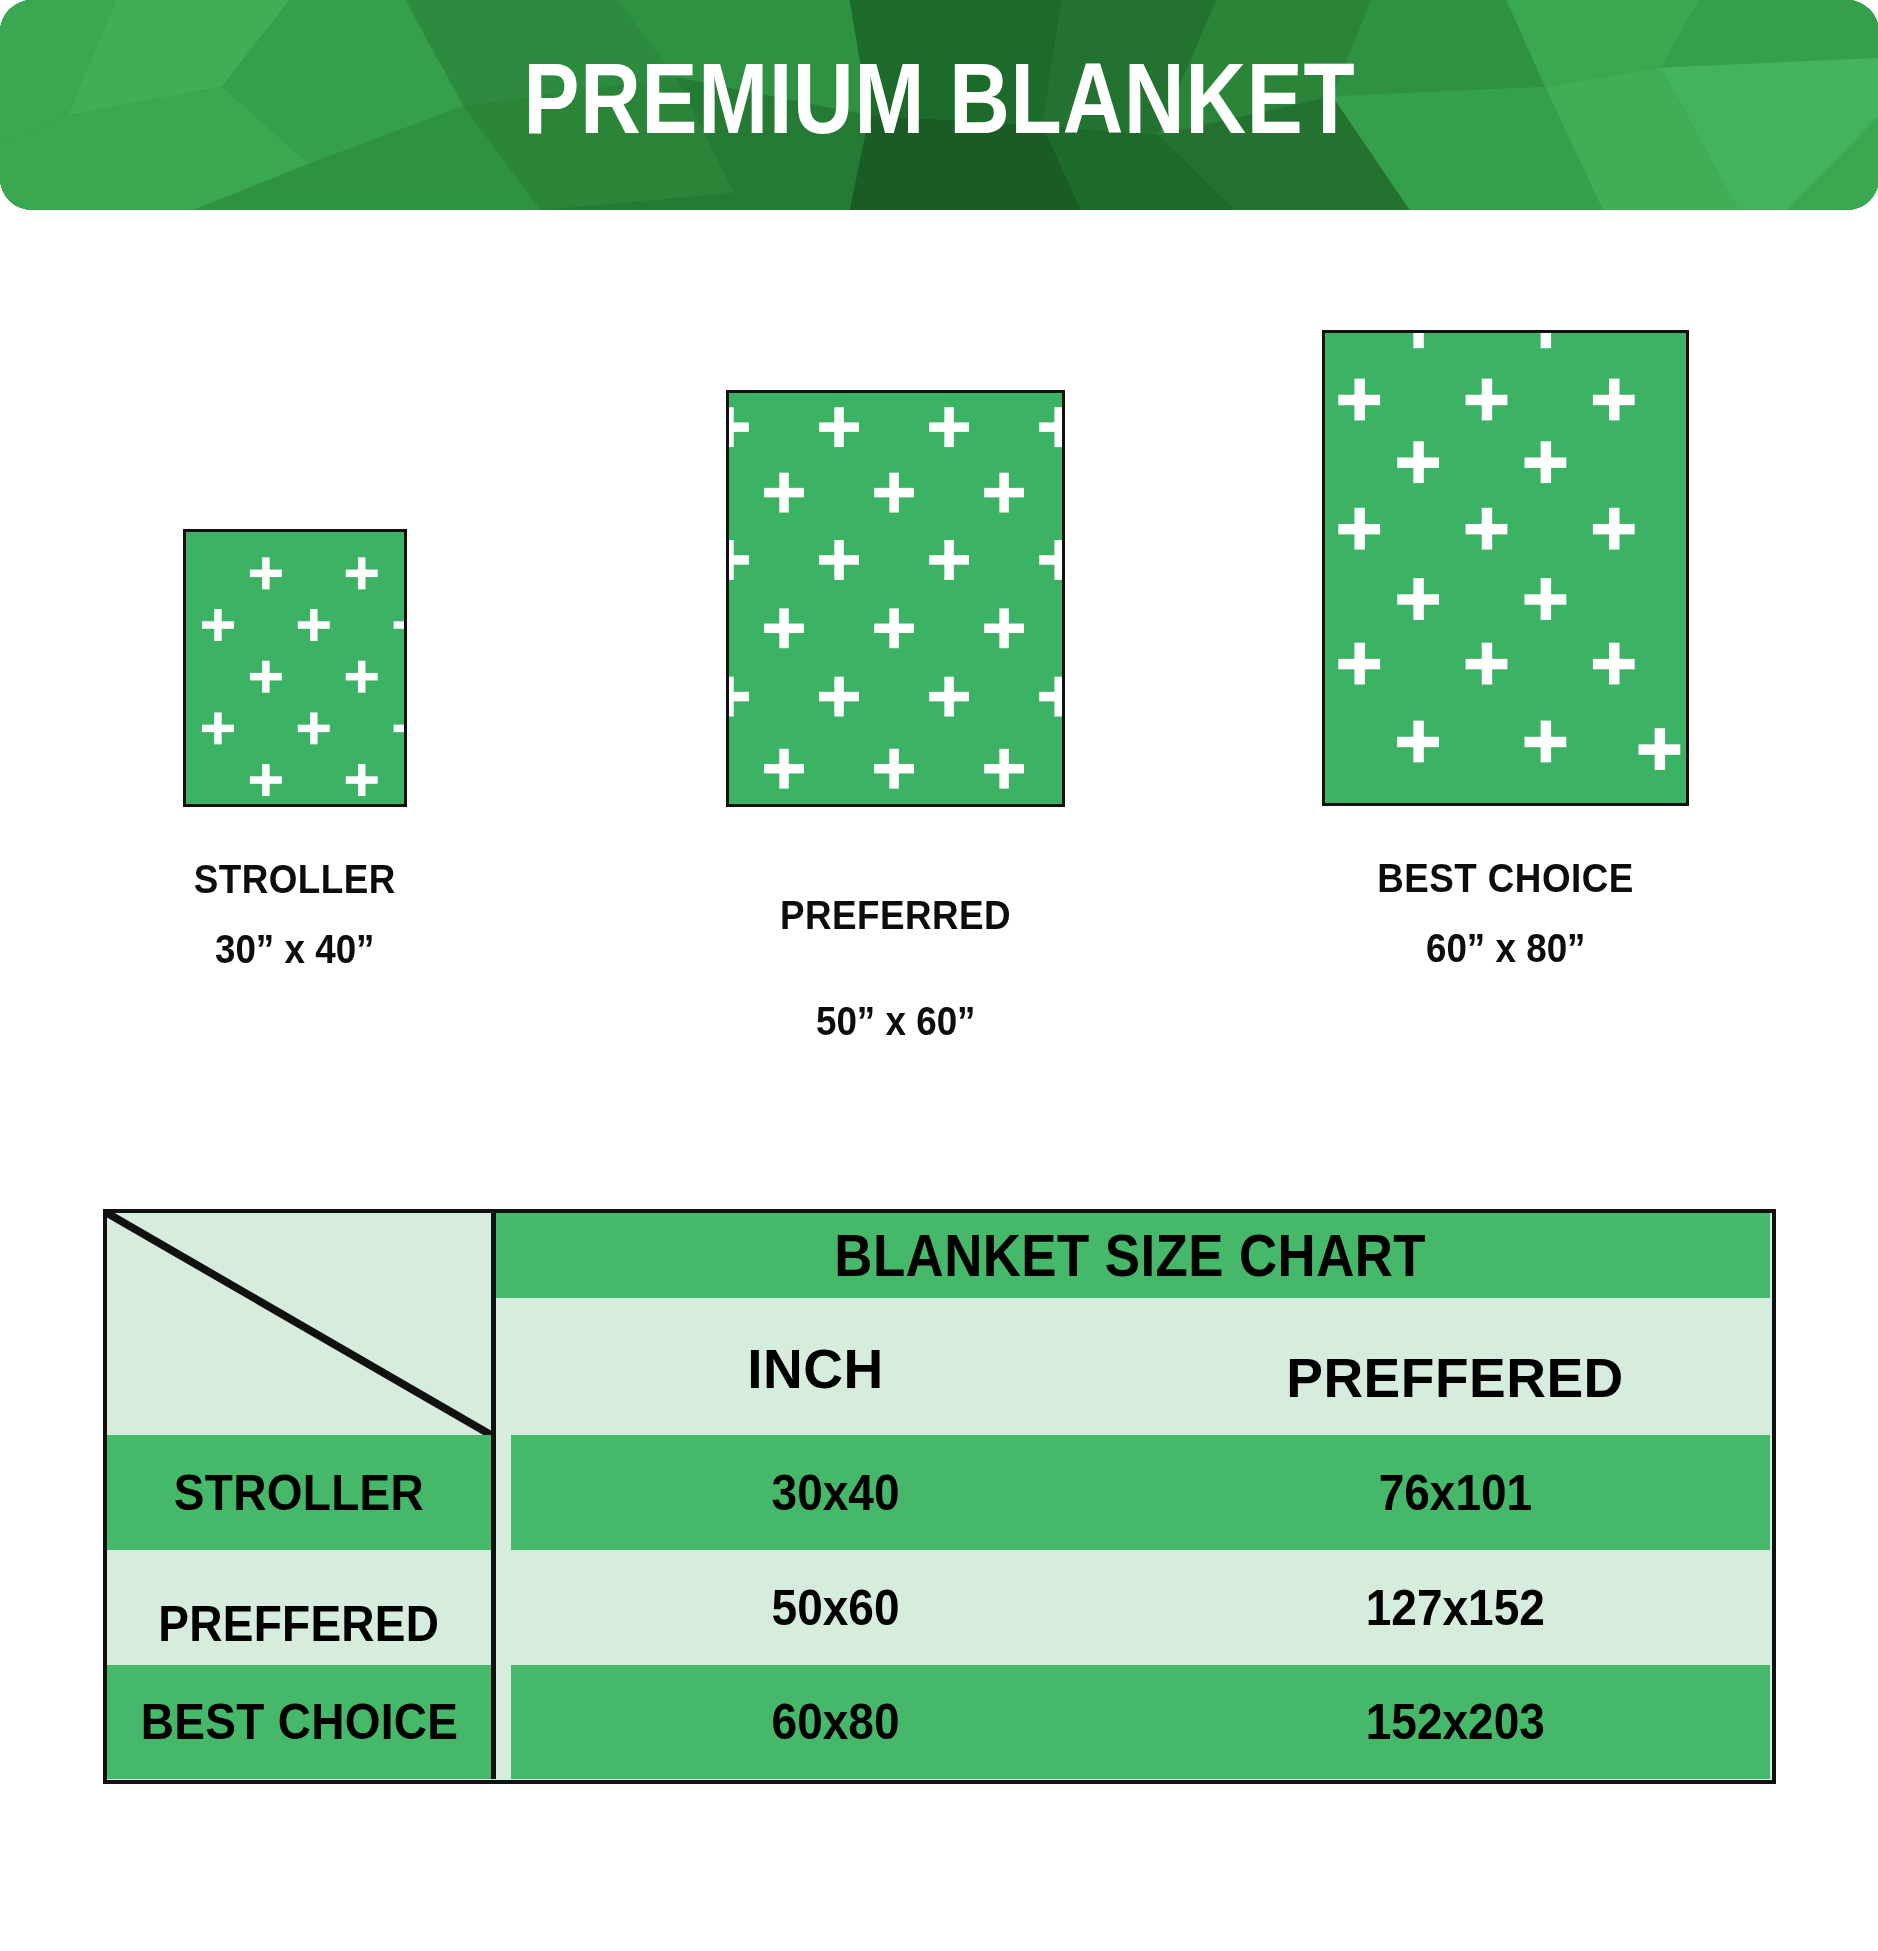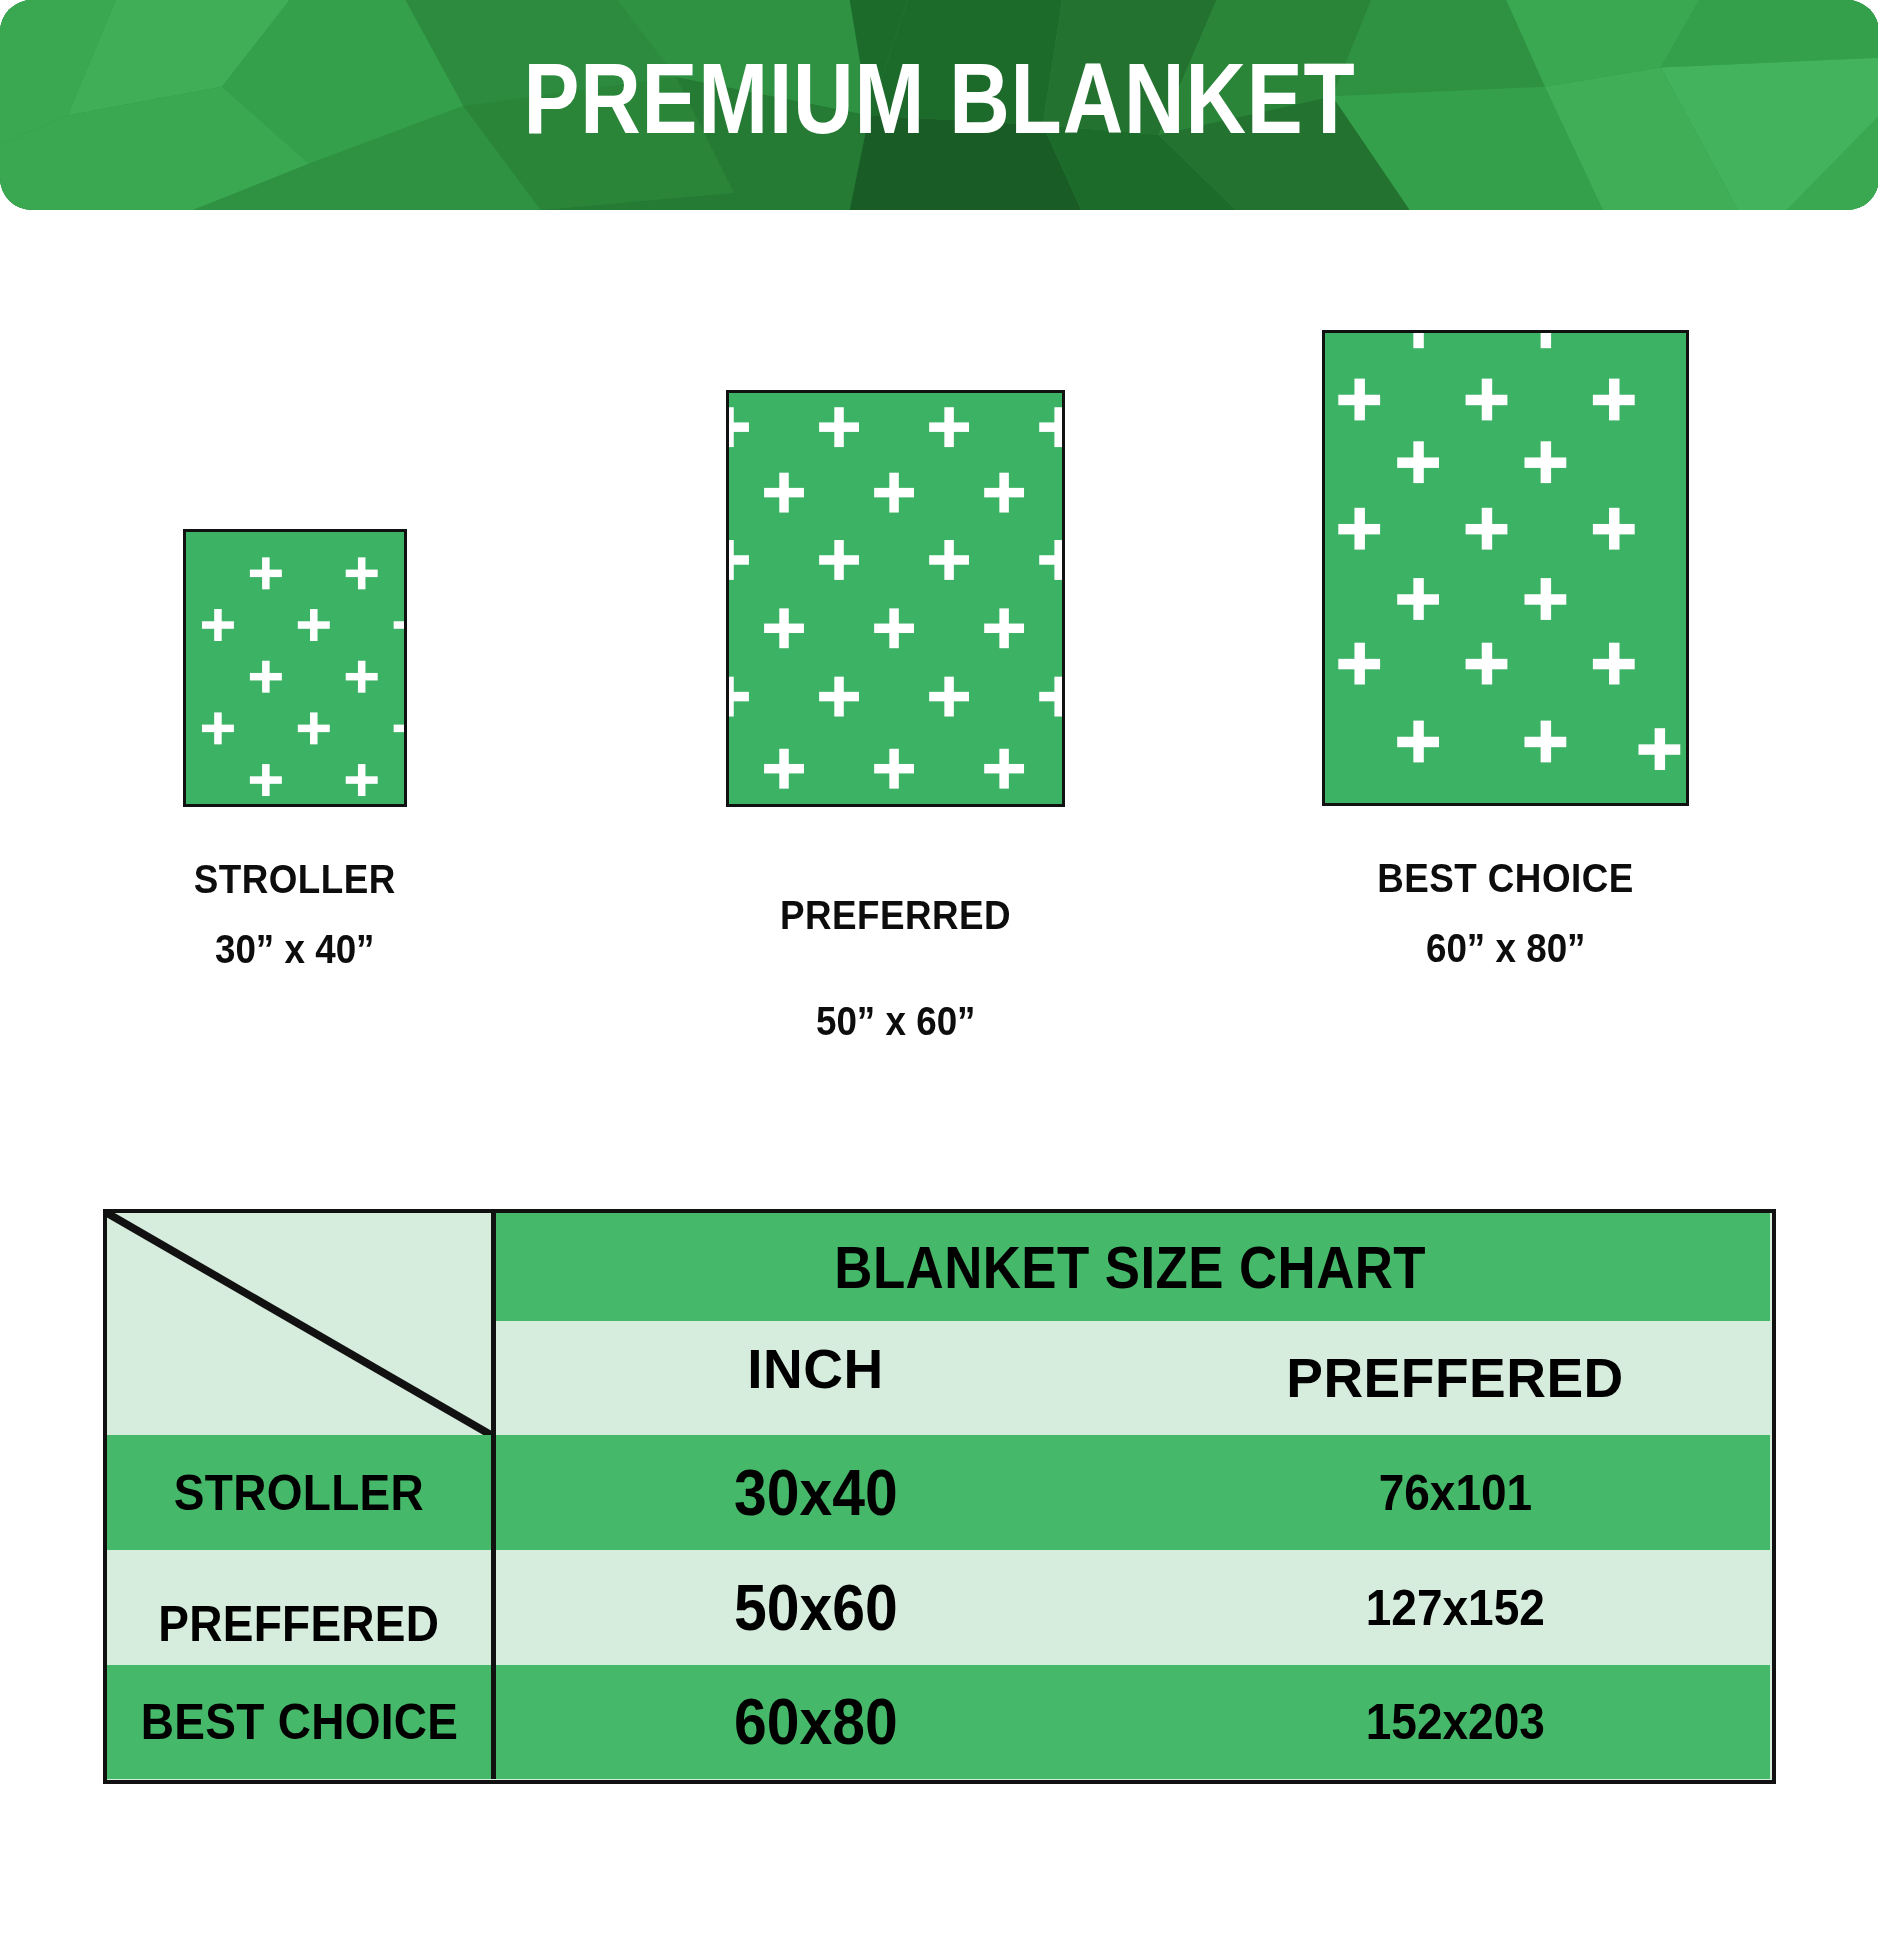--- a/index.html
+++ b/index.html
@@ -129,21 +129,21 @@
     align-items: flex-end;
     justify-content: flex-start;
     padding: 0 0 27px 46px;
     font-size: 58px;
     letter-spacing: 1px;
   }
   .diag-line { position: absolute; left:0; top:0; width:384px; height:222px; }
 
   .c-title {
     left: 384px; top: 0;
-    width: 1279px; height: 108px;
+    width: 1279px; height: 85px;
     font-size: 60px;
     letter-spacing: 0.5px;
     transform-origin: center;
   }
   .c-title span { transform: scaleX(0.88); display:inline-block; }
 
   .c-inch-head {
     left: 384px; top: 108px;
     width: 649px; height: 96px;
     font-size: 55px;
@@ -157,23 +157,23 @@
   }
 
   .rowcell-label {
     left: 0;
     width: 384px; height: 115px;
     font-size: 50px;
     letter-spacing: 0.3px;
   }
   .rowcell-label span { transform: scaleX(0.92); display:inline-block; }
   .rowcell-inch {
-    left: 384px;
+    left: 404px;
     width: 649px; height: 115px;
-    font-size: 64px;
+    font-size: 50px;
   }
   .rowcell-inch span { transform: scaleX(0.92); display:inline-block; }
   .rowcell-cm {
     left: 1033px;
     width: 630px; height: 115px;
     font-size: 50px;
   }
   .rowcell-cm span { transform: scaleX(0.92); display:inline-block; }
 
   .vrule {

